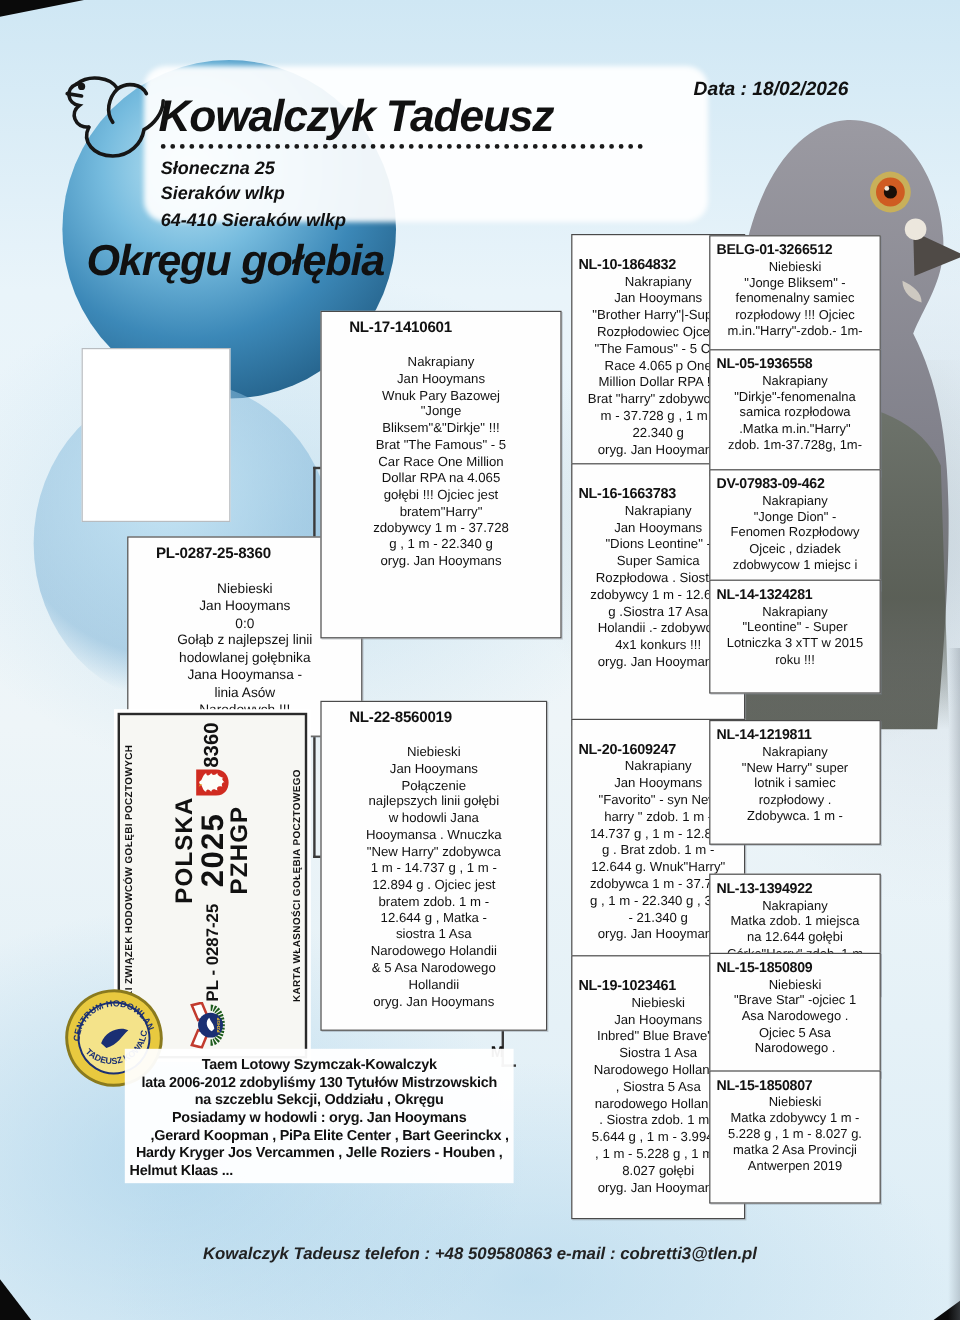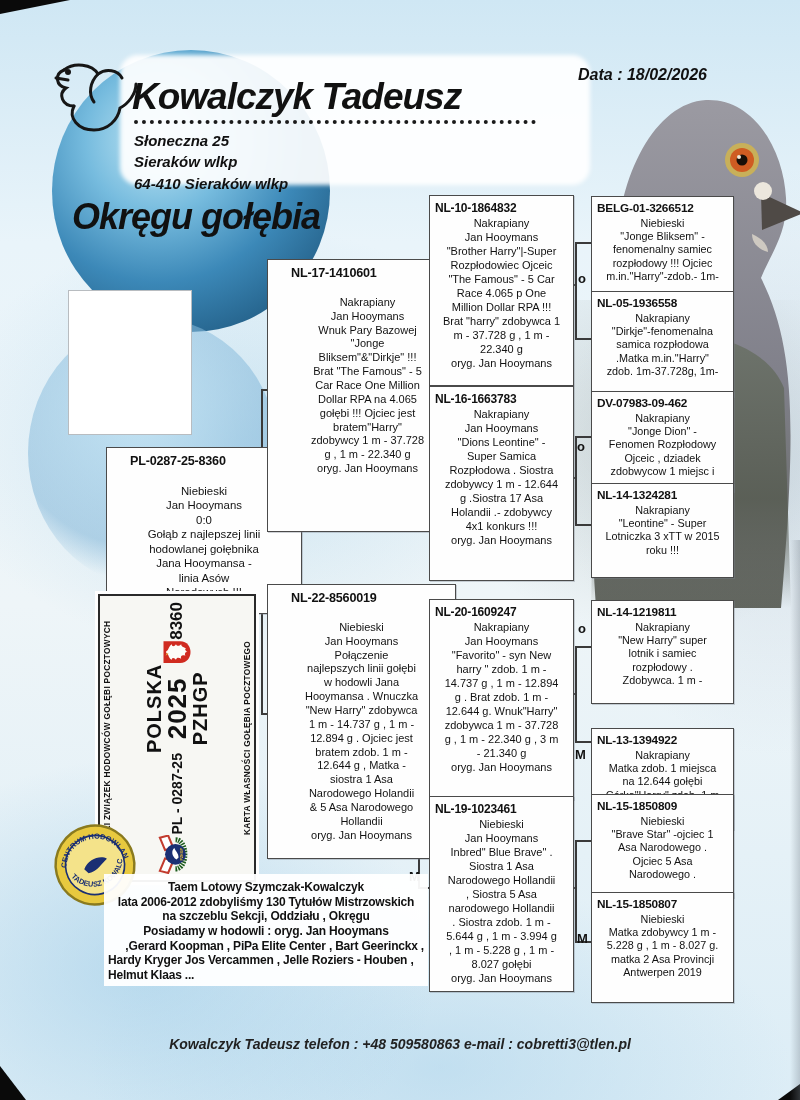--- a/index.html
+++ b/index.html
@@ -37,21 +37,21 @@
   .doctitle{position:absolute;left:72px;top:196px;font-size:36px;font-weight:bold;font-style:italic;letter-spacing:-1px;}
   
   .emptybox{position:absolute;left:68px;top:290px;width:122px;height:143px;background:#fff;border:1px solid #b8bcc0;}
   
   .pbox{position:absolute;background:#fefefe;border:1px solid #4a4a4a;padding:6px 23px;overflow:hidden;
     font-size:11.4px;line-height:1.27;box-shadow:1px 1px 0 rgba(120,130,140,.35);}
   .pbox .ring{font-weight:bold;font-size:12.6px;margin-bottom:3px;letter-spacing:-.2px;white-space:nowrap;}
   .pbox .bd{white-space:pre-line;text-align:center;}
   .gap .ring{margin-bottom:14px;}
   .col2{font-size:11px;line-height:1.26;}
-  .col3{font-size:11px;line-height:1.27;padding:5px 5px;}
+  .col3{font-size:11px;line-height:1.27;padding:17px 5px;margin-left:47px;}
   .col3 .ring{font-size:12px;margin-bottom:1px;}
   .col4{font-size:10.8px;line-height:1.24;padding:4px 5px;}
   .col4 .ring{font-size:11.8px;margin-bottom:1px;}
   
   .ln{position:absolute;background:#3a3a3a;}
   .mk{position:absolute;font-size:13px;font-weight:bold;color:#111;}
   
   .stampwrap{position:absolute;left:98px;top:594px;width:158px;height:288px;}
   .stampinner{position:absolute;left:-65px;top:65px;width:288px;height:158px;transform:rotate(-90deg);
     background:#f7f7f3;border:2px solid #2a2a2a;box-sizing:border-box;display:flex;flex-direction:column;
@@ -389,19 +389,19 @@
     </text>
     <path d="M36 52 C44 40 60 40 66 46 C58 50 52 58 40 58 Z" fill="#1a2f73"></path>
   </svg>
 
   <div class="teamnote">
     <div>Taem Lotowy Szymczak-Kowalczyk</div>
     <div>lata 2006-2012  zdobyliśmy  130 Tytułów Mistrzowskich</div>
     <div>na szczeblu Sekcji, Oddziału , Okręgu</div>
     <div>Posiadamy w hodowli : oryg. Jan Hooymans</div>
     <div style="text-align:right">,Gerard Koopman , PiPa Elite Center , Bart Geerinckx ,</div>
-    <div style="text-align:left">Hardy Kryger  Jos Vercammen , Jelle Roziers - Houben ,</div>
+    <div style="text-align:center">Hardy Kryger  Jos Vercammen , Jelle Roziers - Houben ,</div>
     <div style="text-align:left">Helmut Klaas ...</div>
   </div>
 
   <div class="footer">Kowalczyk Tadeusz   telefon : +48 509580863   e-mail : cobretti3@tlen.pl</div>
 
 </div>
 
 </body></html>

